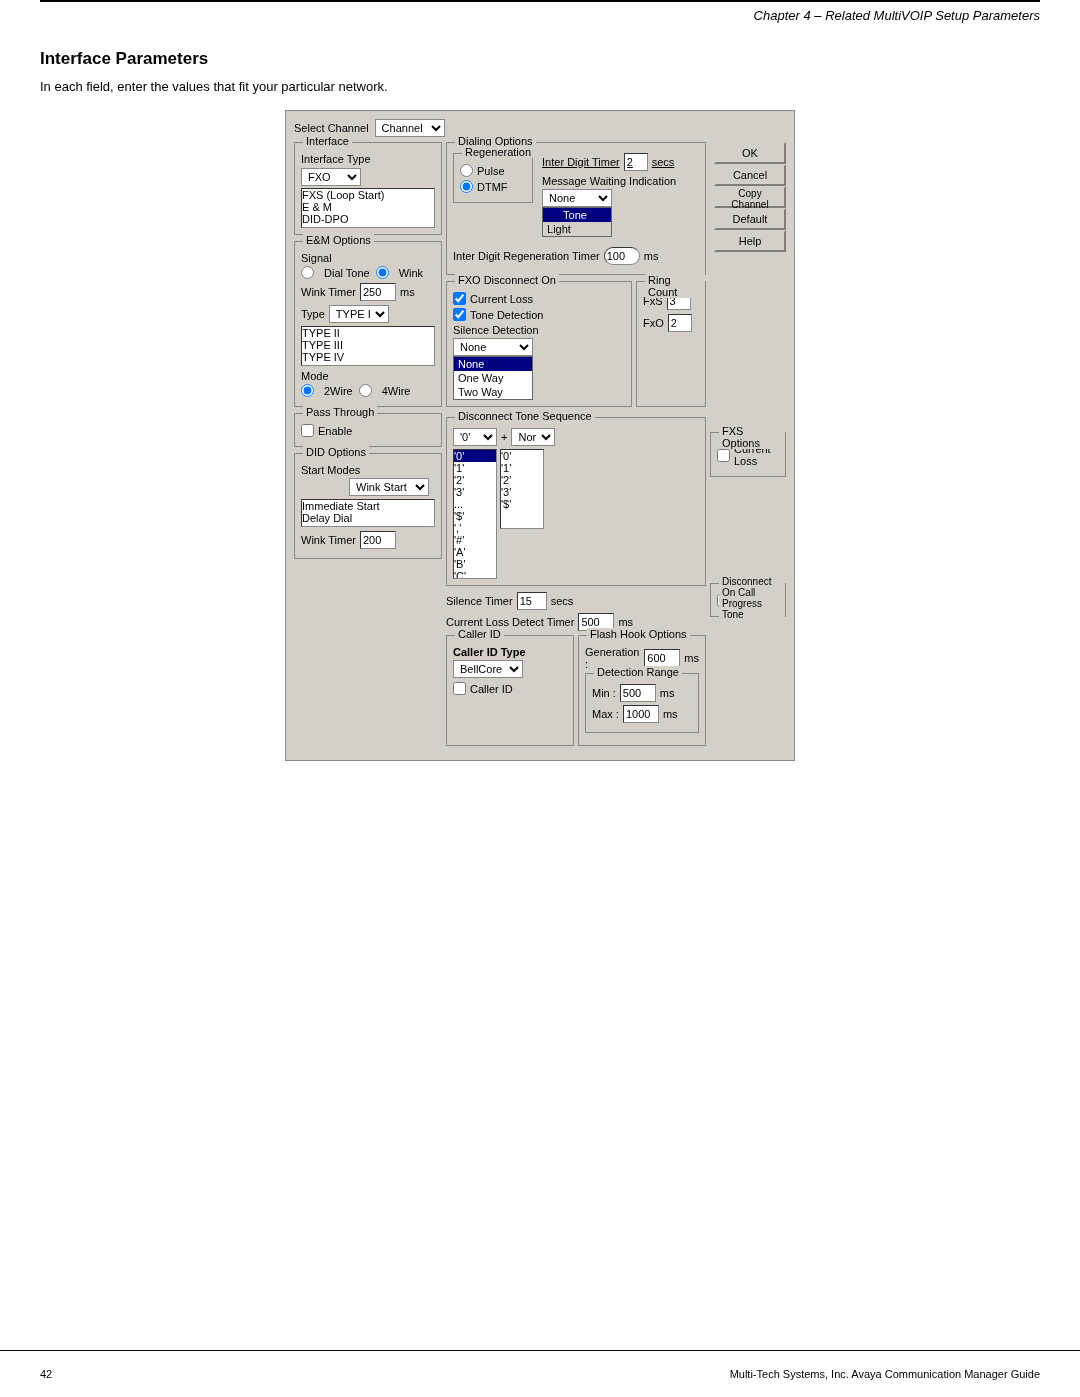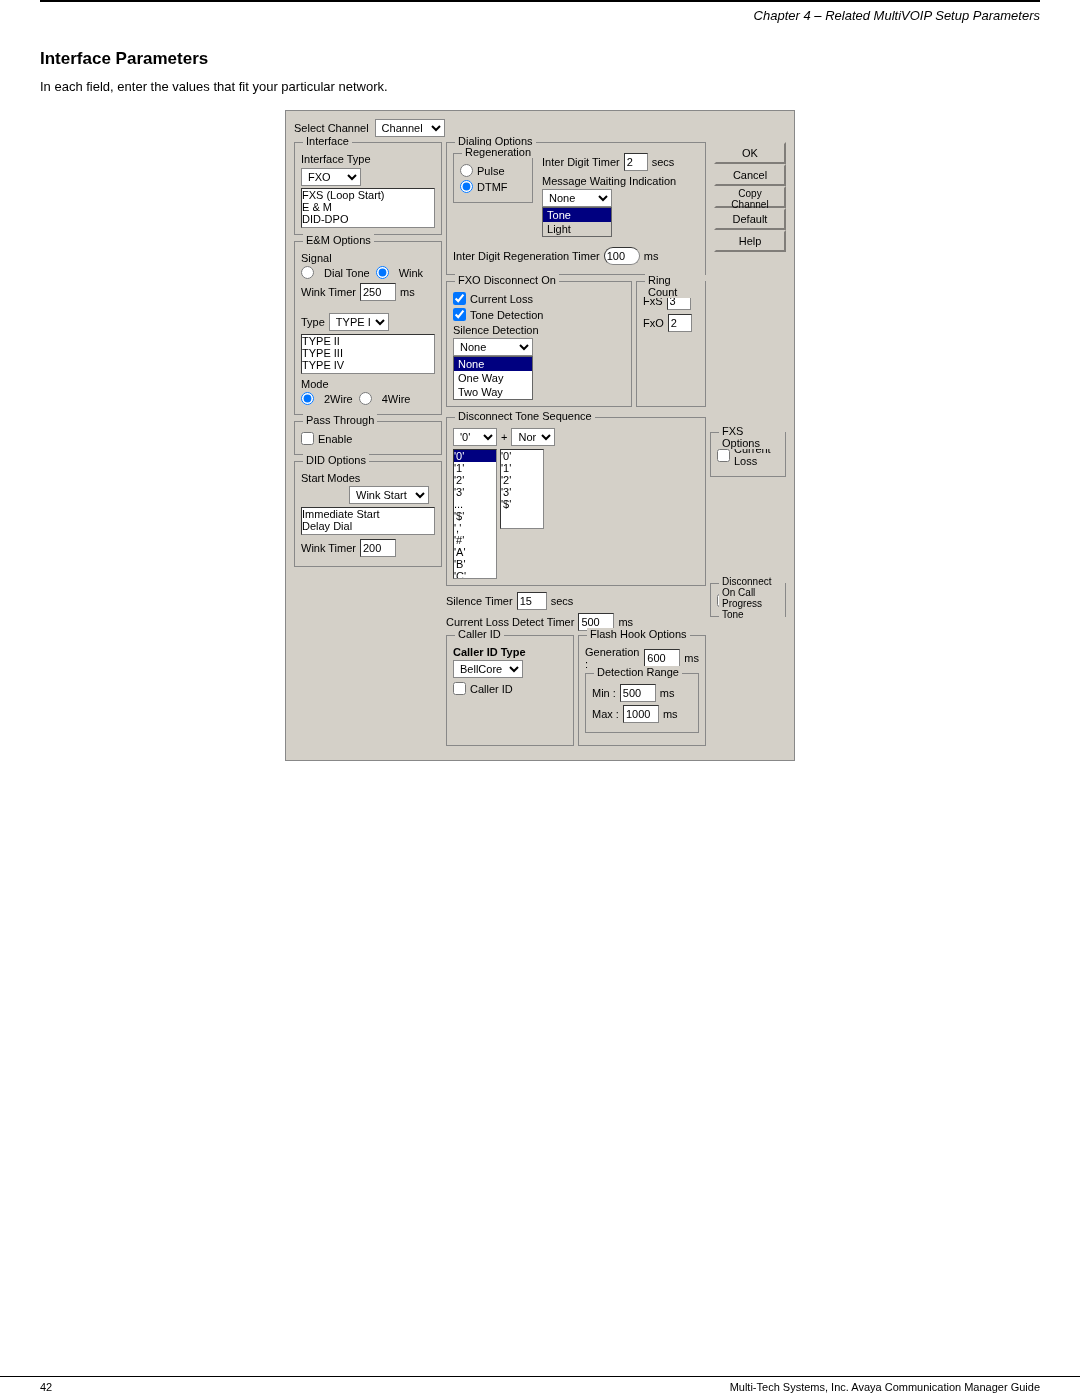--- a/index.html
+++ b/index.html
@@ -126,21 +126,21 @@
     .tone-seq-area {
       display: flex;
       align-items: flex-start;
       gap: 3px;
       margin-top: 3px;
     }
     .footer-bar {
       border-top: 1px solid #000;
       display: flex;
       justify-content: space-between;
-      padding: 4px 40px;
+      padding: 17px 40px;
       font-size: 11px;
       position: absolute;
       bottom: 0;
       left: 0;
       right: 0;
     }
   </style>
 </head>
 <body>
 
@@ -196,21 +196,21 @@
                 <input type="radio" class="win-radio" name="signal" style="">
                 <label>Dial Tone</label>
                 <input type="radio" class="win-radio" name="signal" checked="" style="">
                 <label>Wink</label>
               </div>
               <div class="row" style="gap:4px; margin-top:4px;">
                 <label>Wink Timer</label>
                 <input type="text" class="win-input" style="width: 36px;" value="250">
                 <label>ms</label>
               </div>
-              <div class="row" style="gap:4px; margin-top:12px;">
+              <div class="row" style="gap:4px; margin-top:4px;">
                 <label>Type</label>
                 <select class="win-select" style="width:60px;">
                   <option>TYPE I</option>
                 </select>
               </div>
               <div class="win-listbox" style="height:40px; width:100%; margin-top:2px;">
                 <div>TYPE II</div>
                 <div>TYPE III</div>
                 <div>TYPE IV</div>
                 <div>TYPE V</div>
@@ -277,38 +277,38 @@
                     <label>Pulse</label>
                   </div>
                   <div class="row">
                     <input type="radio" class="win-radio" name="regen" checked="" style="">
                     <label>DTMF</label>
                   </div>
                 </div>
               </div>
               
               <div style="display:inline-block; vertical-align:top;">
-                <div class="row" style="gap:4px; margin-bottom:4px;">
+                <div class="row" style="gap:4px; margin-bottom:4px;text-decoration:underline;">
                   <label>Inter Digit Timer</label>
                   <input type="text" class="win-input" style="width: 24px;" value="2">
                   <label>secs</label>
                 </div>
                 <div>
                   <div style="margin-bottom:2px;">
                     <label>Message Waiting Indication</label>
                   </div>
                   <div class="dropdown-with-overlay" style="position:relative;">
                     <select class="win-select" style="width:70px;">
                       <option>None</option>
                       <option>Tone</option>
                       <option>Light</option>
                     </select>
                     
                     <div style="position:absolute; top:18px; left:0; background:#d4d0c8; border:1px solid #666; z-index:5; width:70px; font-size:11px;">
-                      <div style="padding:1px 4px; background:#000080; color:#fff;">Tone</div>
+                      <div style="padding:1px 20px; background:#000080; color:#fff;">Tone</div>
                       <div style="padding:1px 4px;">Light</div>
                     </div>
                   </div>
                 </div>
               </div>
               
               <div class="row" style="gap:4px; margin-top:38px;">
                 <label>Inter Digit Regeneration Timer</label>
                 <input type="text" class="win-input" style="width: 36px; border-radius: 9px;" value="100">
                 <label>ms</label>

